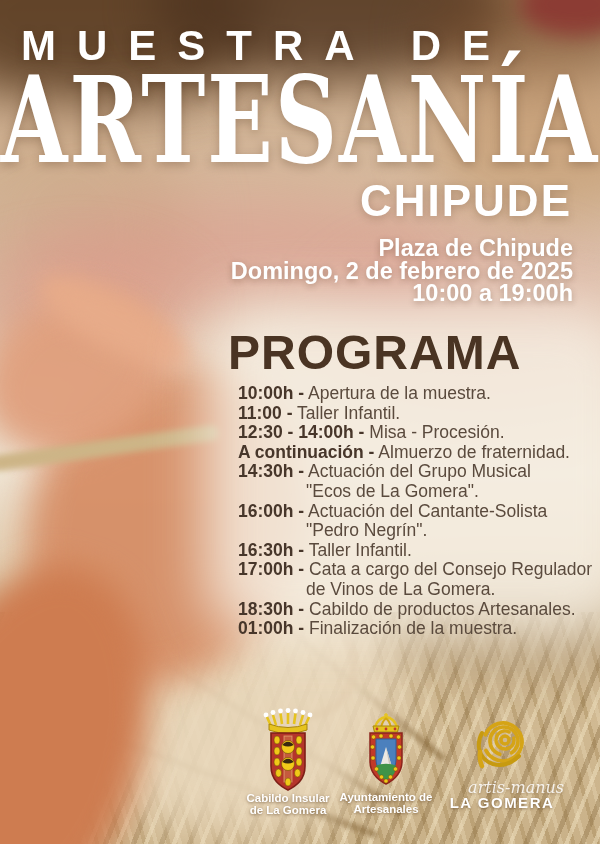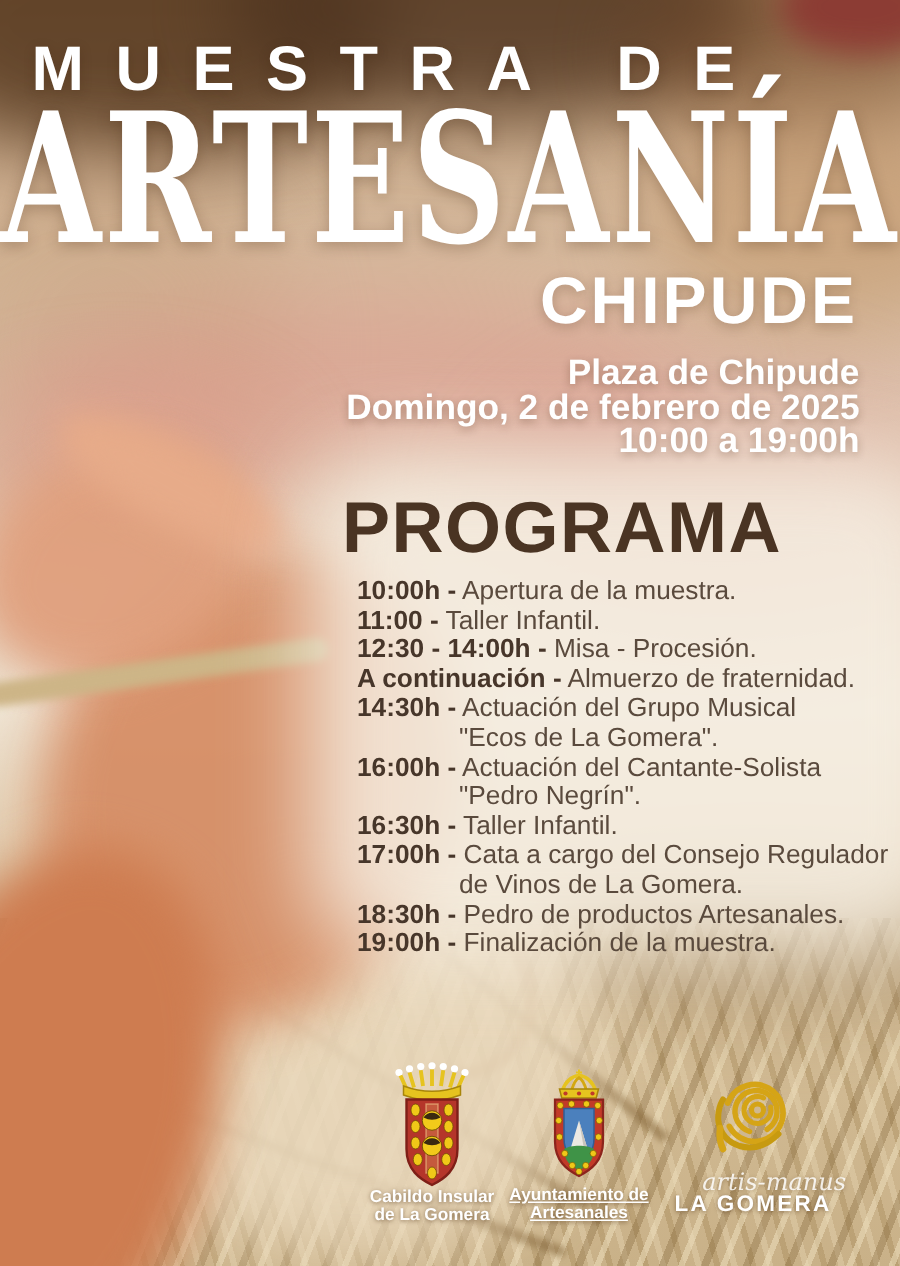--- a/index.html
+++ b/index.html
@@ -53,21 +53,21 @@
   .ph{top:325px;left:228px;font-size:48px;font-weight:bold;color:#4a3423;letter-spacing:1px;margin:0;}
   .plist{top:384px;left:228px;width:360px;margin:0;padding:0;list-style:none;
          font-size:17.5px;line-height:19.6px;color:#5a4a3d;}
   .plist li{padding-left:68px;text-indent:-68px;white-space:nowrap;margin-left:10px;}
   .plist b{color:#47362a;}
   .plist .l2{display:block;text-indent:0;}
 
   .logo{position:absolute;text-align:center;color:#fff;}
   .logo .cap{font-size:11.5px;font-weight:bold;line-height:12px;text-shadow:0 1px 3px rgba(80,50,20,.6);}
   .lg1{left:230px;top:708px;width:116px;}
-  .lg2{left:330px;top:711px;width:112px;text-decoration:underline;}
+  .lg2{left:330px;top:711px;width:112px;}
   .lg3{left:440px;top:712px;width:124px;}
   .lg3 .script{font-family:"DejaVu Serif",serif;font-style:italic;font-size:16px;line-height:15px;
                color:rgba(255,255,255,.85);text-shadow:0 1px 3px rgba(80,50,20,.4);margin-top:2px;text-align:right;}
   .lg3 .cap{font-size:15px;letter-spacing:1.5px;line-height:16px;}
   .logo svg{display:block;margin:0 auto;}
 </style>
 </head>
 <body>
 
 <div class="poster">
@@ -111,22 +111,22 @@
 
   <ul class="txt plist">
     <li><b>10:00h -</b> <span>Apertura de la muestra.</span></li>
     <li><b>11:00 -</b> <span>Taller Infantil.</span></li>
     <li><b>12:30 - 14:00h -</b> <span>Misa - Procesión.</span></li>
     <li><b>A continuación -</b> <span>Almuerzo de fraternidad.</span></li>
     <li><b>14:30h -</b> <span>Actuación del Grupo Musical</span><span class="l2">"Ecos de La Gomera".</span></li>
     <li><b>16:00h -</b> <span>Actuación del Cantante-Solista</span><span class="l2">"Pedro Negrín".</span></li>
     <li><b>16:30h -</b> <span>Taller Infantil.</span></li>
     <li><b>17:00h -</b> <span>Cata a cargo del Consejo Regulador</span><span class="l2">de Vinos de La Gomera.</span></li>
-    <li><b>18:30h -</b> <span>Pedro de productos Artesanales.</span></li>
-    <li><b>19:00h -</b> <span>Finalización de la muestra.</span></li>
+    <li><b>18:30h -</b> <span>Cabildo de productos Artesanales.</span></li>
+    <li><b>01:00h -</b> <span>Finalización de la muestra.</span></li>
   </ul>
 
   <div class="logo lg1">
     <svg width="62" height="84" viewBox="0 0 62 84">
       <g>
         <circle cx="9" cy="7" r="2.4" fill="#fff"></circle>
           <circle cx="16" cy="4.5" r="2.4" fill="#fff"></circle>
         <circle cx="23.5" cy="3" r="2.4" fill="#fff"></circle>
           <circle cx="31" cy="2.5" r="2.4" fill="#fff"></circle>
         <circle cx="38.5" cy="3" r="2.4" fill="#fff"></circle>

